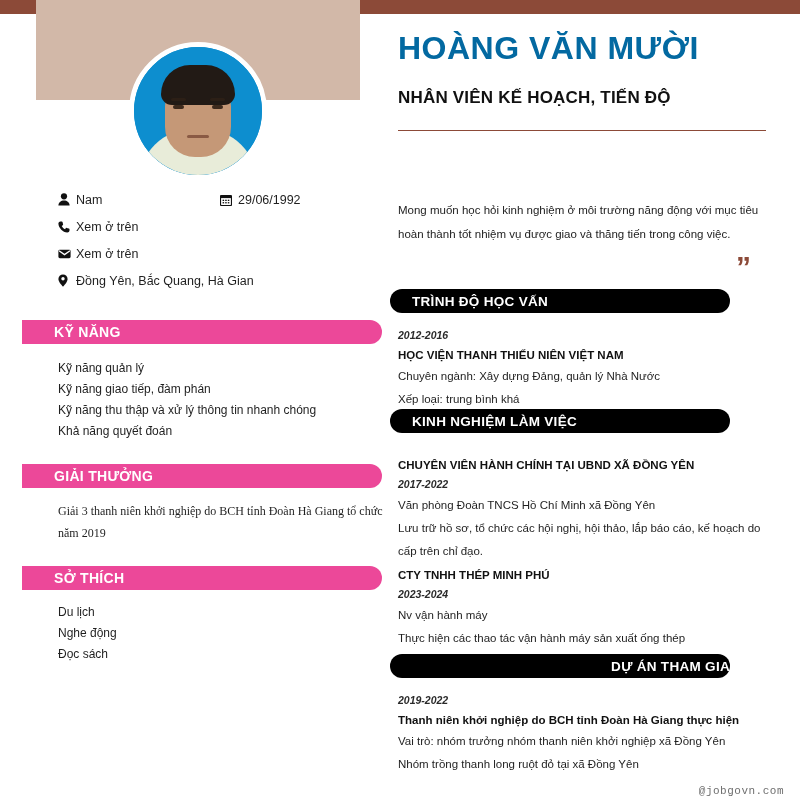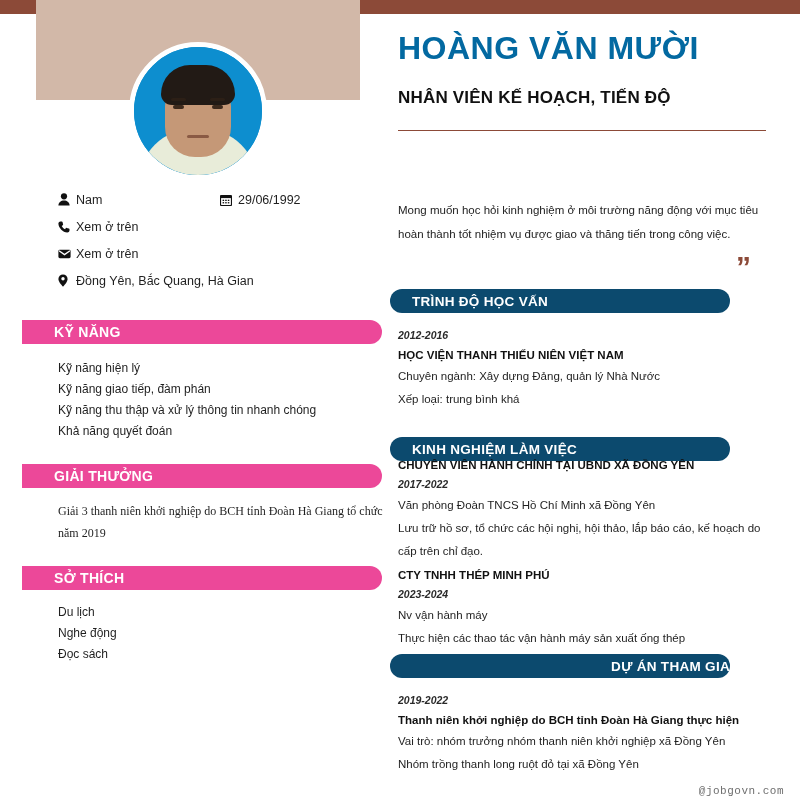--- a/index.html
+++ b/index.html
@@ -253,21 +253,21 @@
     font-weight: 700;
     color: #8c4a38;
     line-height: 1;
   }
 
   .pill-right {
     position: absolute;
     left: 10px;
     width: 340px;
     height: 24px;
-    background: #0c4a6e;
+    background: #000000;
     border-radius: 12px;
     display: flex;
     align-items: center;
     padding-left: 22px;
     color: #ffffff;
     font-size: 13.5px;
     font-weight: 700;
     letter-spacing: 0.3px;
   }
 
@@ -383,21 +383,21 @@
         </span>
         <span class="txt">Đồng Yên, Bắc Quang, Hà Gian</span>
       </div>
 
     </div>
 
     <div class="pill-left" style="top:320px;">
       <span>KỸ NĂNG</span>
     </div>
     <div class="left-body" style="top:358px;">
-      <div class="line">Kỹ năng hiện lý</div>
+      <div class="line">Kỹ năng quản lý</div>
       <div class="line">Kỹ năng giao tiếp, đàm phán</div>
       <div class="line">Kỹ năng thu thập và xử lý thông tin nhanh chóng</div>
       <div class="line">Khả năng quyết đoán</div>
     </div>
 
     <div class="pill-left" style="top:464px;">
       <span>GIẢI THƯỞNG</span>
     </div>
     <div class="left-body para" style="top:500px;font-family:Liberation Serif, serif;">Giải 3 thanh niên khởi nghiệp do BCH tỉnh Đoàn Hà Giang tổ chức năm 2019</div>
 
@@ -424,21 +424,21 @@
     <div class="pill-right" style="top:289px;">
       <span>TRÌNH ĐỘ HỌC VẤN</span>
     </div>
     <div class="rblock" style="top:326px;">
       <div class="date">2012-2016</div>
       <div class="org">HỌC VIỆN THANH THIẾU NIÊN VIỆT NAM</div>
       <div class="det wide">Chuyên ngành: Xây dựng Đảng, quản lý Nhà Nước</div>
       <div class="det wide">Xếp loại: trung bình khá</div>
     </div>
 
-    <div class="pill-right" style="top:437px;text-align:center;">
+    <div class="pill-right" style="top:409px;text-align:center;">
       <span>KINH NGHIỆM LÀM VIỆC</span>
     </div>
     <div class="rblock" style="top:455px;">
       <div class="org">CHUYÊN VIÊN HÀNH CHÍNH TẠI UBND XÃ ĐỒNG YÊN</div>
       <div class="date">2017-2022</div>
       <div class="det wide">Văn phòng Đoàn TNCS Hồ Chí Minh xã Đồng Yên</div>
       <div class="det wide">Lưu trữ hồ sơ, tổ chức các hội nghị, hội thảo, lắp báo cáo, kế hoạch do cấp trên chỉ đạo.</div>
     </div>
     <div class="rblock" style="top:565px;">
       <div class="org">CTY TNHH THÉP MINH PHÚ</div>

